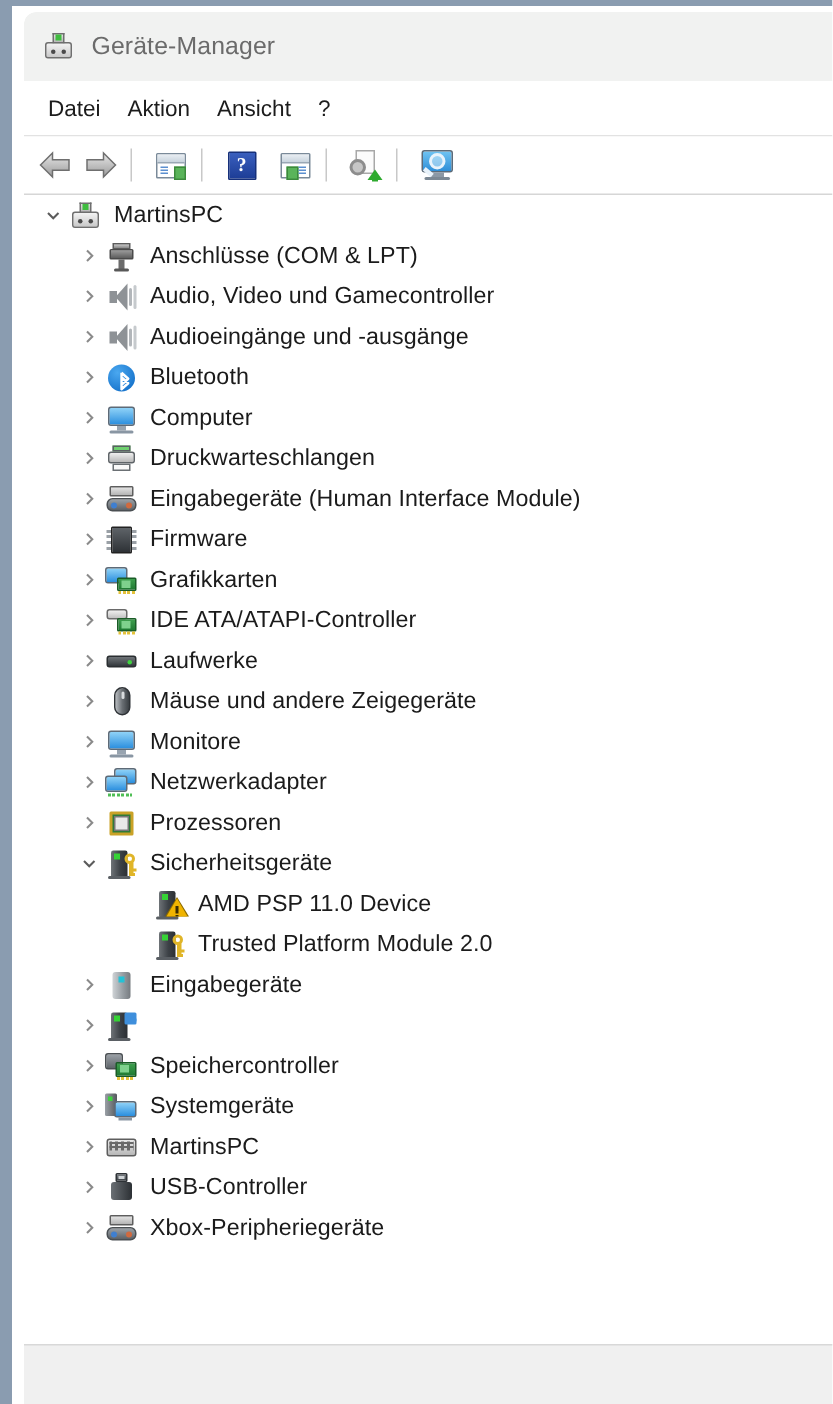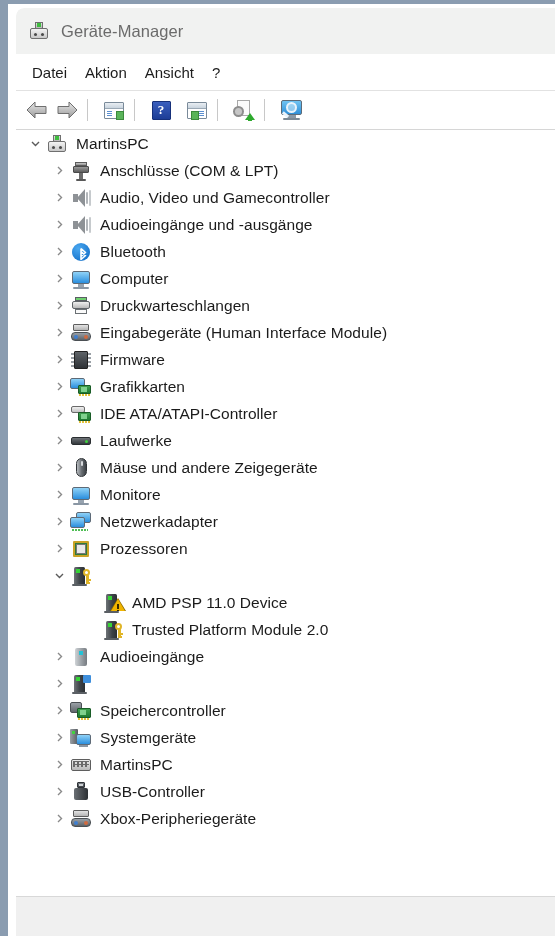--- a/index.html
+++ b/index.html
@@ -767,20 +767,21 @@
         </span>
         <span class="ic">
           <span class="i-tower"></span>
             <span class="i-tower-led"></span>
             <span class="i-tower-base"></span>
           <span class="i-key"></span>
             <span class="i-key-stem"></span>
             <span class="i-key-t1"></span>
             <span class="i-key-t2"></span>
         </span>
+        <span class="lbl">Sicherheitsgeräte</span>
       </div>
 
       <div class="row lvl2">
         <span class="ic">
           <span class="i-tower"></span>
             <span class="i-tower-led"></span>
             <span class="i-tower-base"></span>
           <span class="i-warn-b"></span>
             <span class="i-warn"></span>
             <span class="i-warn-x"></span>
@@ -805,21 +806,21 @@
       <div class="row lvl1">
         <span class="twisty">
           <svg width="11" height="11" viewBox="0 0 11 11">
               <path d="M4 2 L7.5 5.5 L4 9" fill="none" stroke="#8a8a8a" stroke-width="1.4"></path>
             </svg>
         </span>
         <span class="ic">
           <span class="i-sw"></span>
             <span class="i-sw-led"></span>
         </span>
-        <span class="lbl">Audioeingänge</span>
+        <span class="lbl">Eingabegeräte</span>
       </div>
 
       <div class="row lvl1">
         <span class="twisty">
           <svg width="11" height="11" viewBox="0 0 11 11">
               <path d="M4 2 L7.5 5.5 L4 9" fill="none" stroke="#8a8a8a" stroke-width="1.4"></path>
             </svg>
         </span>
         <span class="ic">
           <span class="i-tower"></span>

